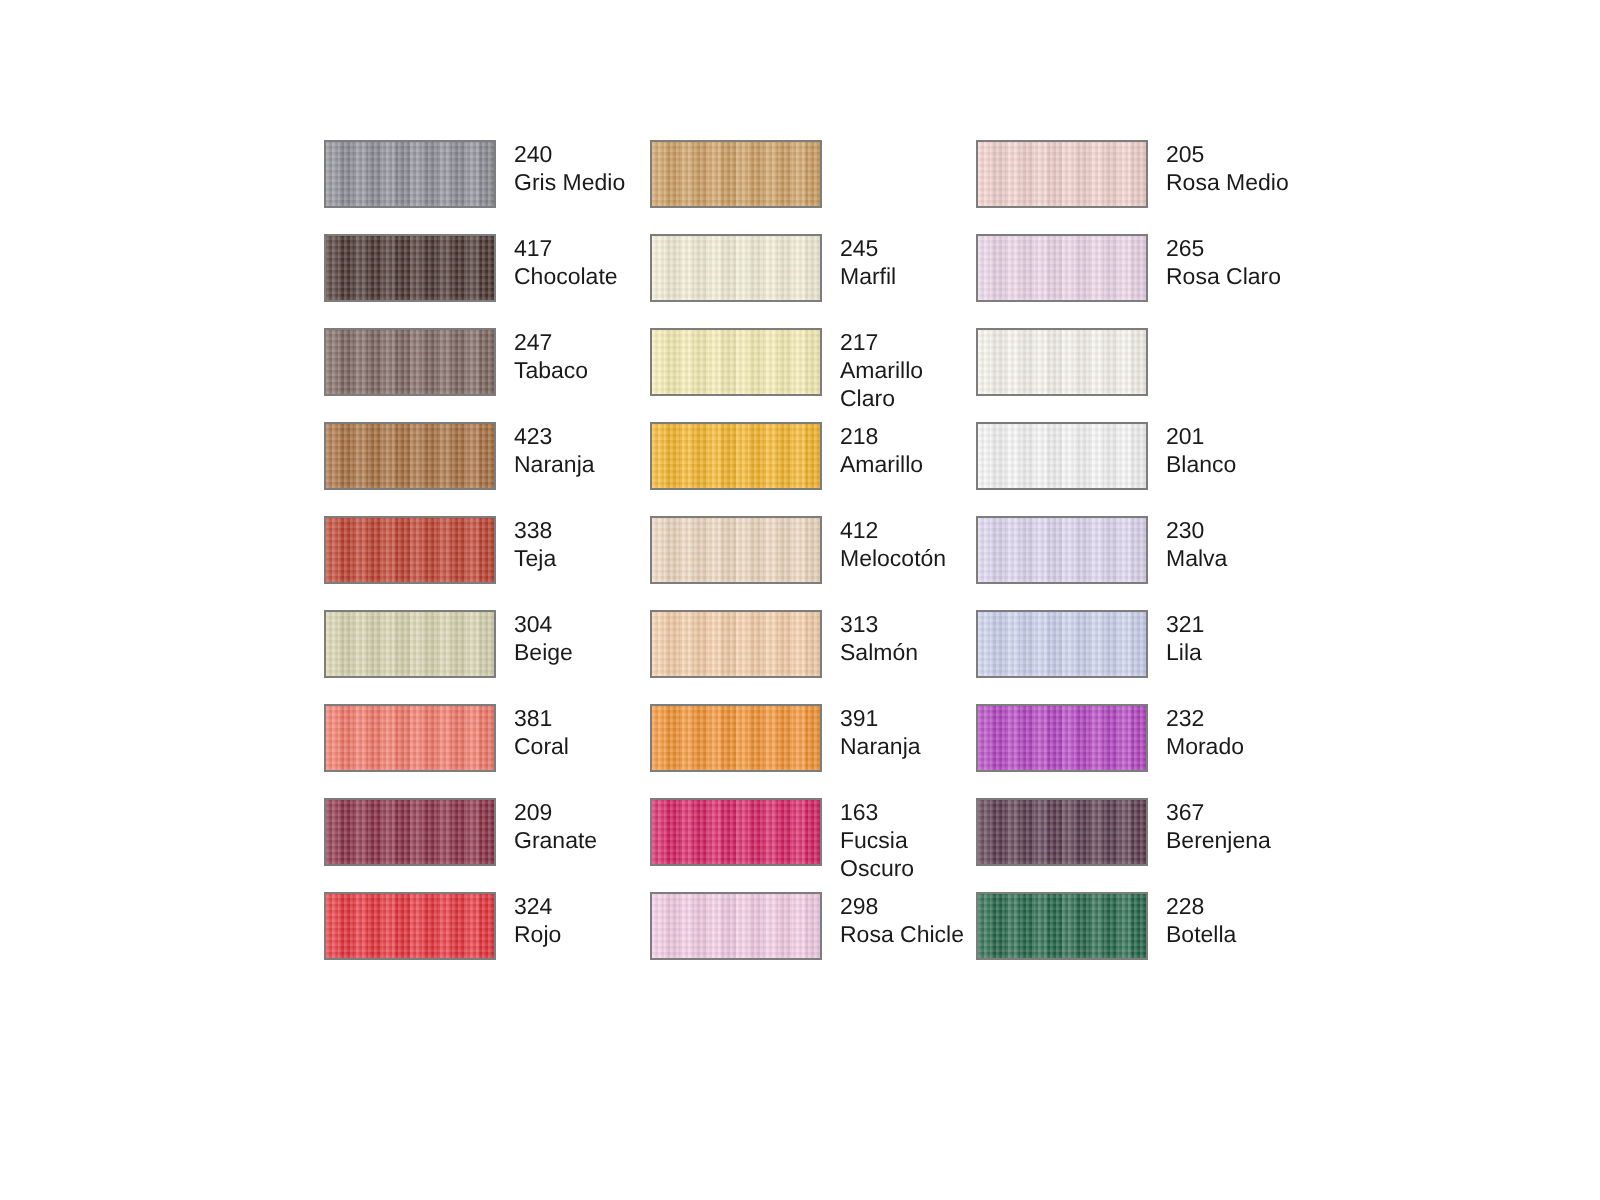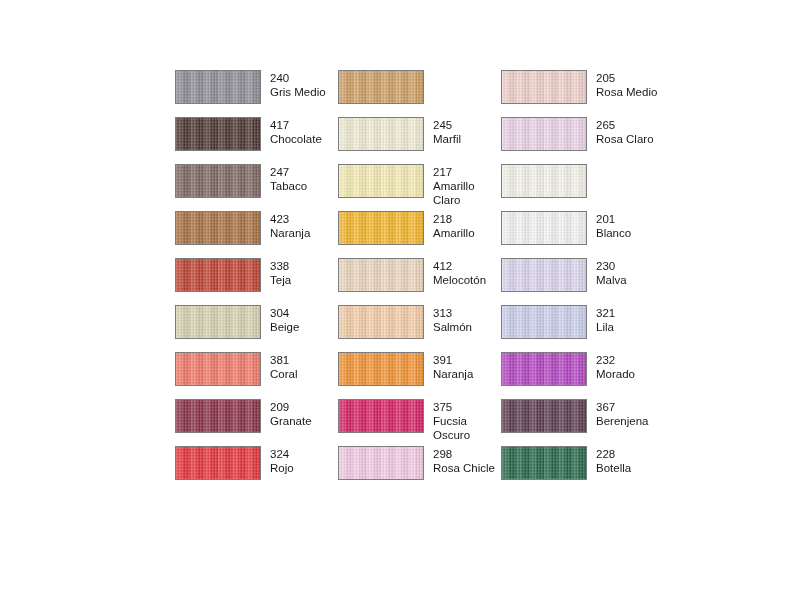--- a/index.html
+++ b/index.html
@@ -17,21 +17,21 @@
 
   #swatch-chart {
     position: relative;
     width: 800px;
     height: 600px;
     background: #ffffff;
   }
 
   .columns {
     position: absolute;
-    left: 175px;
+    left: 162px;
     top: 70px;
     display: flex;
     flex-direction: row;
     gap: 0;
   }
 
   .swatch-column {
     display: flex;
     flex-direction: column;
     width: 163px;
@@ -170,21 +170,21 @@
         <div class="swatch-row">
           <div class="swatch-chip" style="background-color: rgb(246, 207, 169);"></div>
           <div class="swatch-label"><span class="swatch-code">313</span><span class="swatch-name">Salmón</span></div>
         </div>
         <div class="swatch-row">
           <div class="swatch-chip" style="background-color: rgb(245, 148, 50);"></div>
           <div class="swatch-label"><span class="swatch-code">391</span><span class="swatch-name">Naranja</span></div>
         </div>
         <div class="swatch-row">
           <div class="swatch-chip" style="background-color: rgb(216, 31, 99);"></div>
-          <div class="swatch-label"><span class="swatch-code">375</span><span class="swatch-name">Fucsia Oscuro</span></div>
+          <div class="swatch-label"><span class="swatch-code">163</span><span class="swatch-name">Fucsia Oscuro</span></div>
         </div>
         <div class="swatch-row">
           <div class="swatch-chip" style="background-color: rgb(245, 205, 231);"></div>
           <div class="swatch-label"><span class="swatch-code">298</span><span class="swatch-name">Rosa Chicle</span></div>
         </div>
       </div>
       <div class="swatch-column">
         <div class="swatch-row">
           <div class="swatch-chip" style="background-color: rgb(243, 210, 205);"></div>
           <div class="swatch-label"><span class="swatch-code">205</span><span class="swatch-name">Rosa Medio</span></div>

